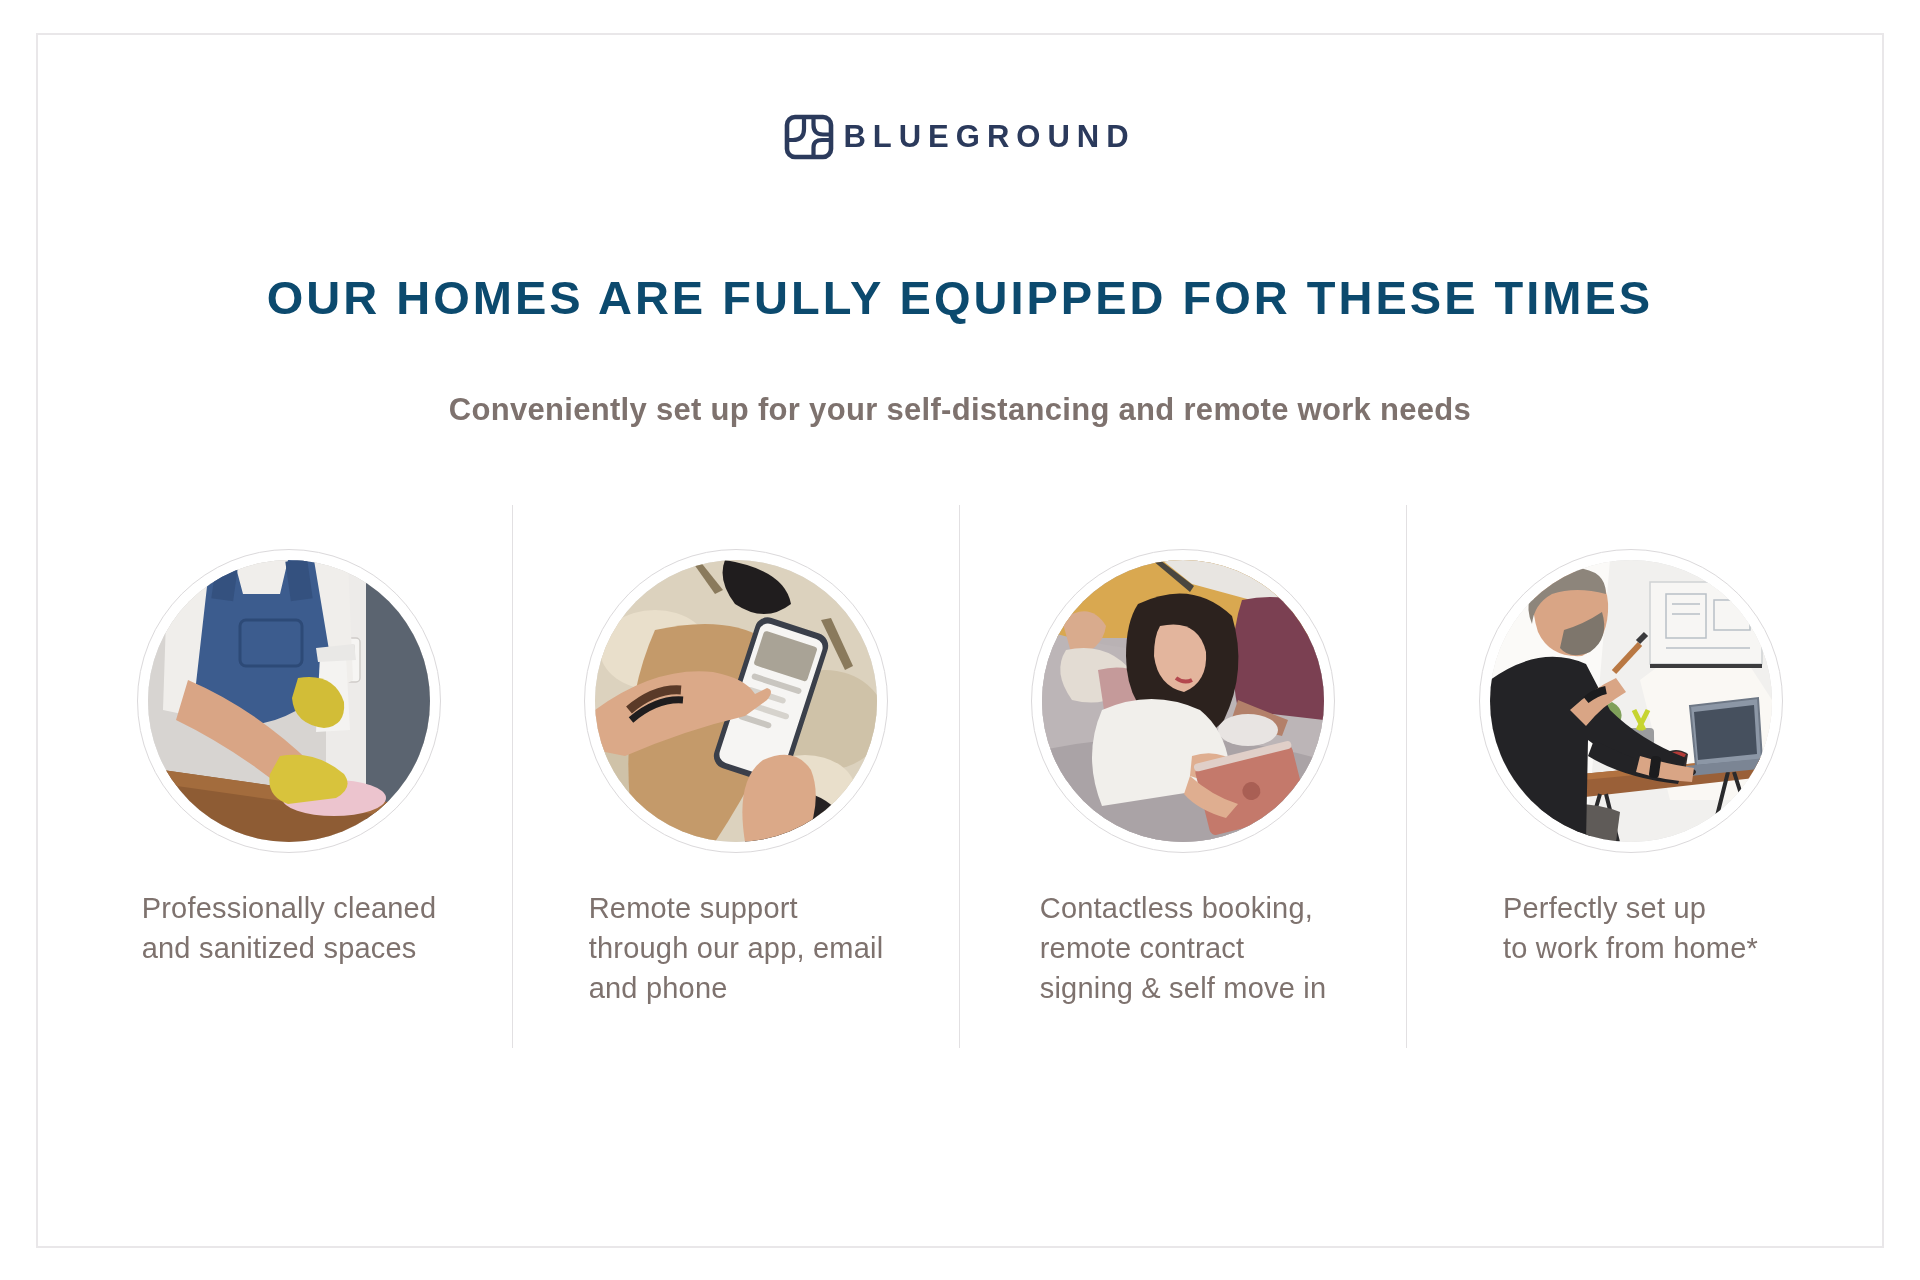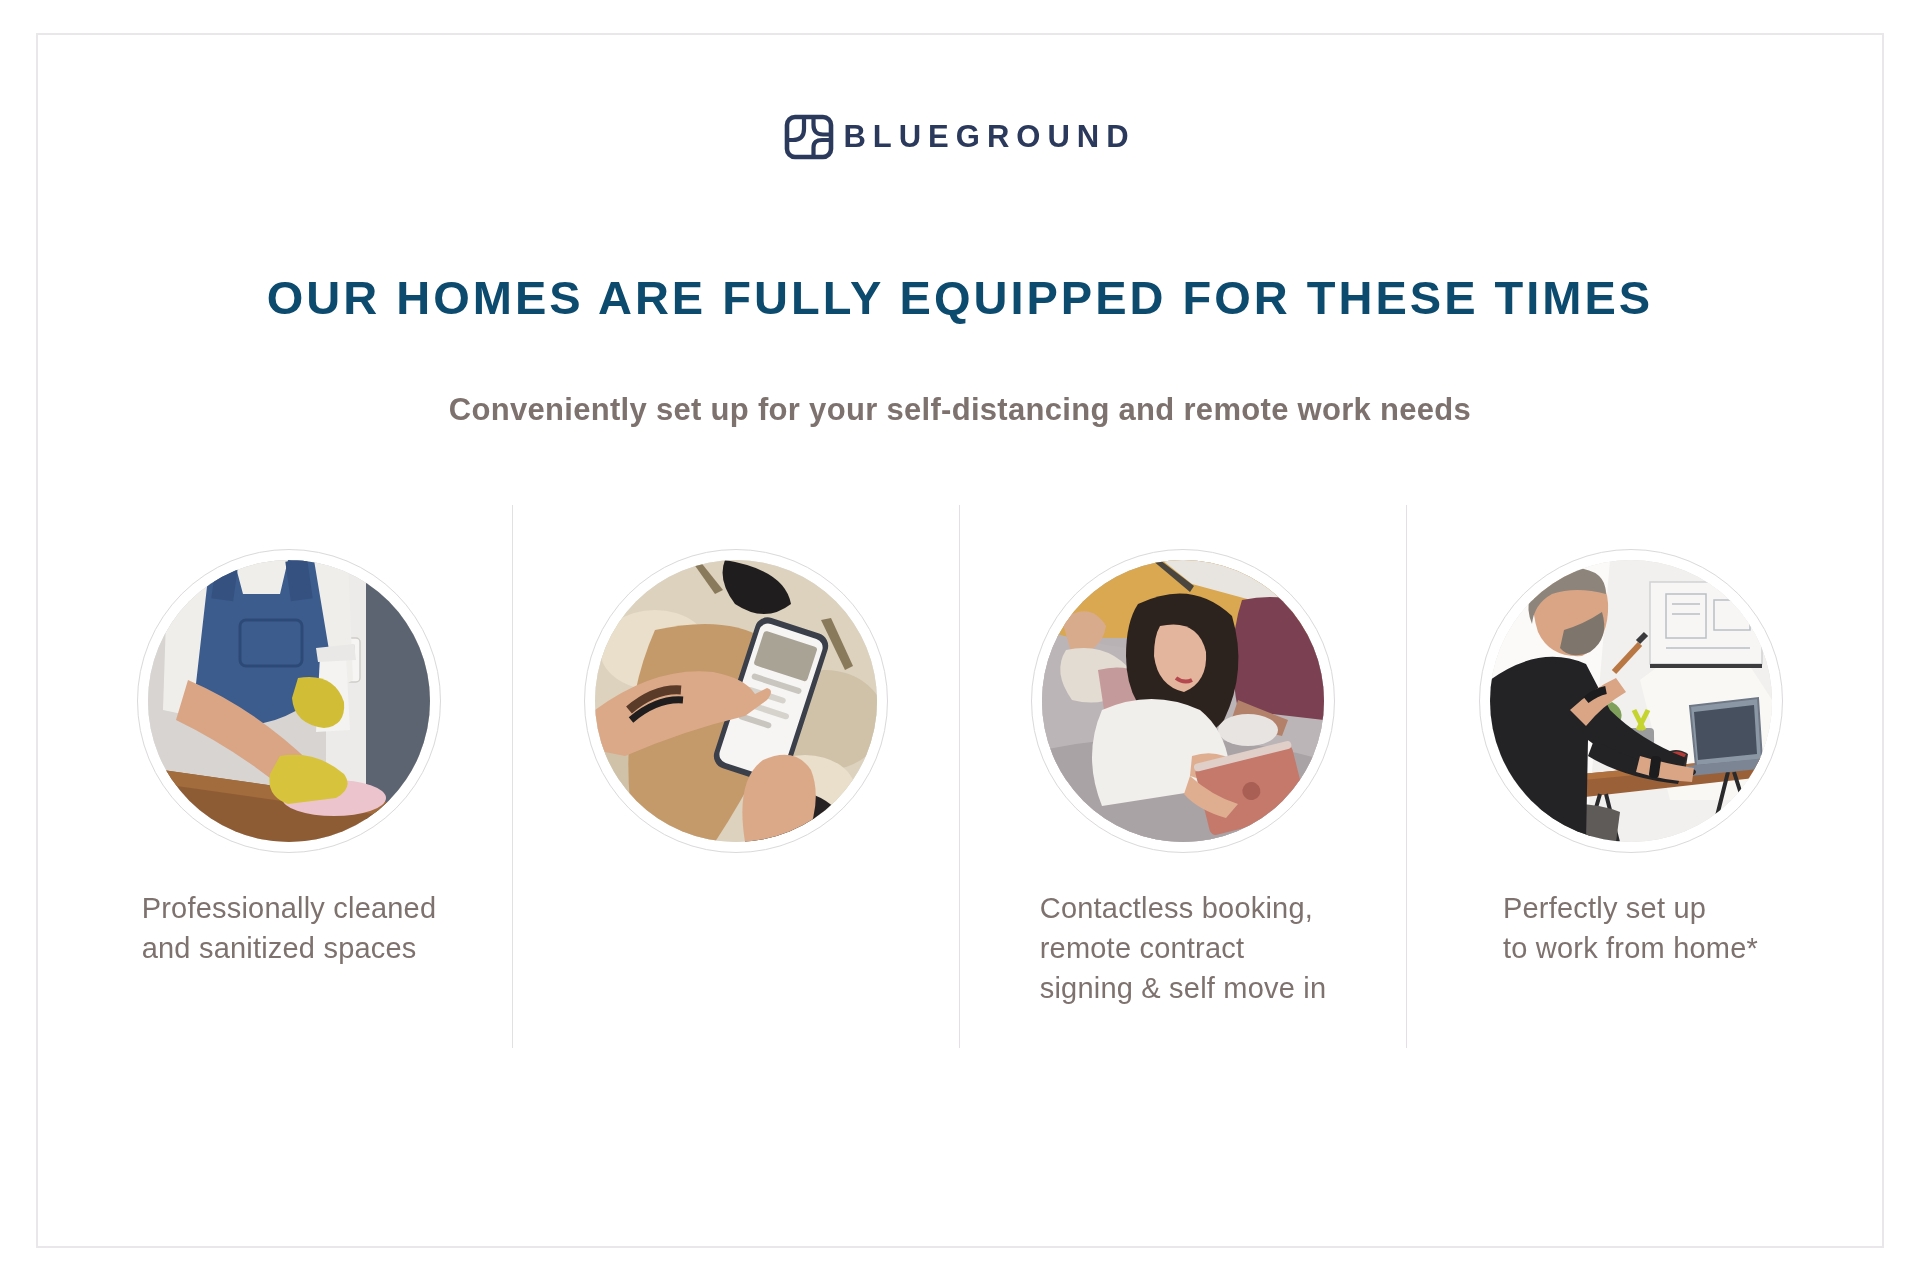--- a/index.html
+++ b/index.html
@@ -148,20 +148,23 @@
 
             <path d="M0 150 Q60 106 118 112 Q150 118 160 134 L172 128 Q180 130 172 140 L150 156 Q90 170 30 196 L0 190 Z" fill="#dba988"></path>
 
             <path d="M34 150 Q60 128 86 130" stroke="#5a3a28" stroke-width="9" fill="none"></path>
             <path d="M36 160 Q62 138 88 140" stroke="#1f1d1e" stroke-width="7" fill="none"></path>
 
             <path d="M150 282 Q140 220 168 200 Q200 186 216 210 Q228 240 210 282 Z" fill="#dba988"></path>
           </svg>
         </div>
       </div>
+      <div class="caption">Remote support
+through our app, email
+and phone</div>
     </div>
 
     <div class="feature divided">
       <div class="circle-ring">
         <div class="photo">
           <svg width="282" height="282" viewBox="0 0 282 282">
             <rect width="282" height="282" fill="#b9b2b4"></rect>
 
             <rect x="0" y="0" width="282" height="78" fill="#d9a850"></rect>
             <path d="M120 0 L282 0 L282 60 L150 24 Z" fill="#e8e5e1"></path>

